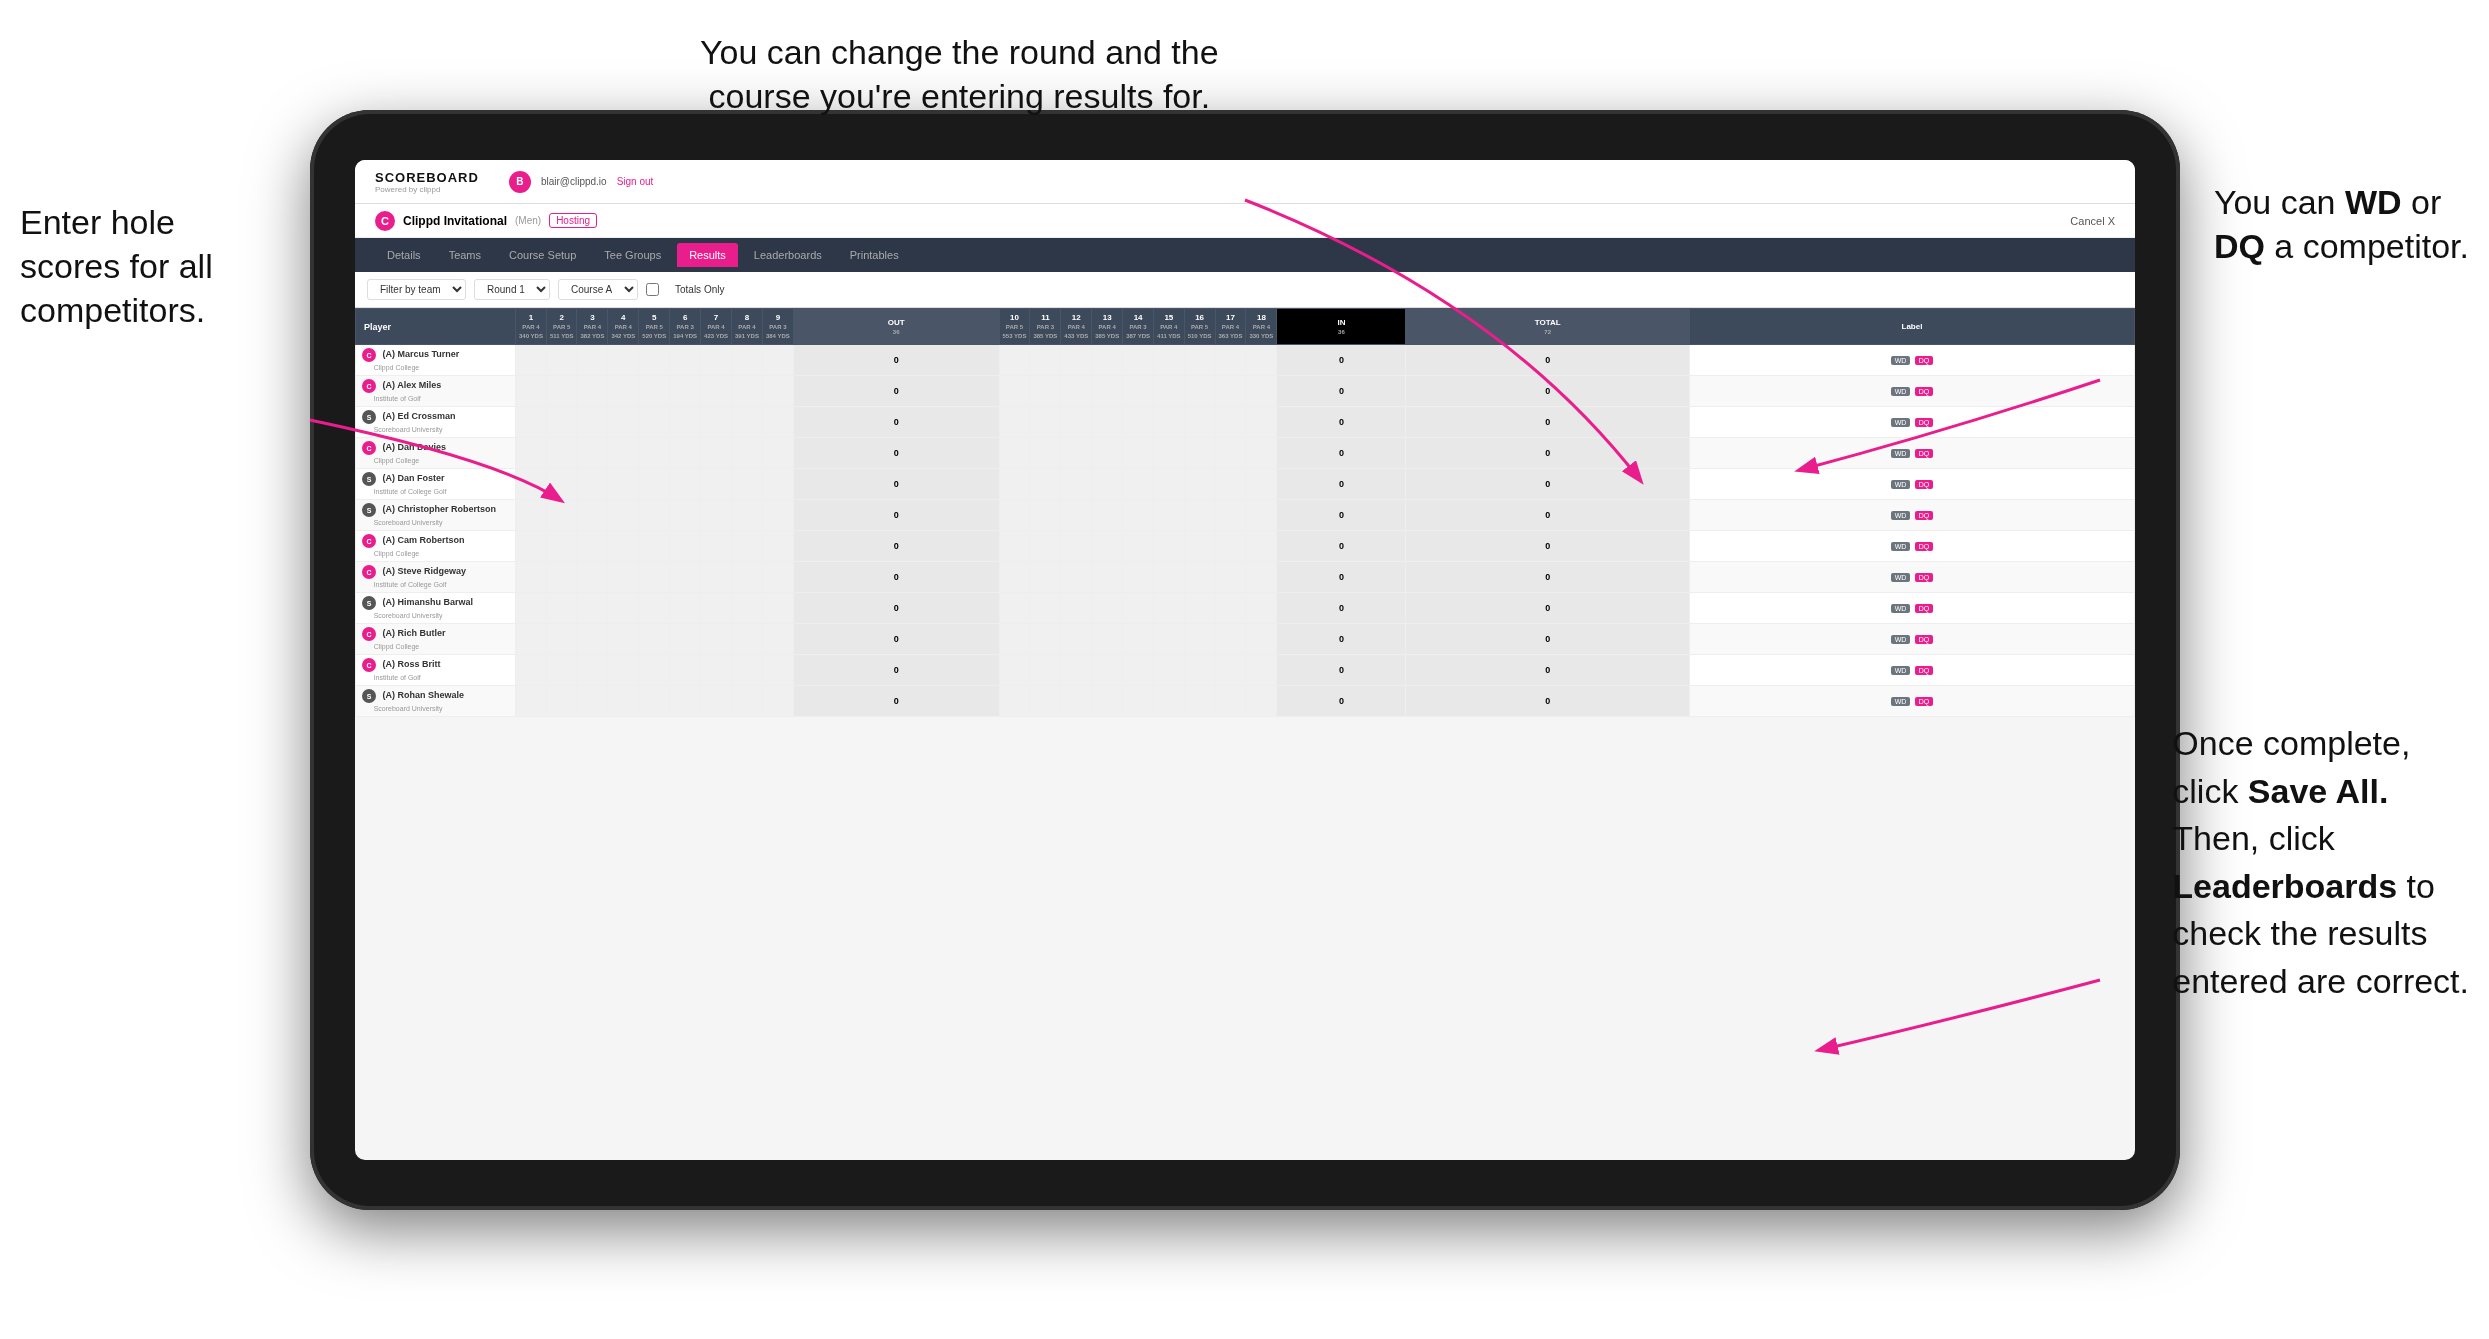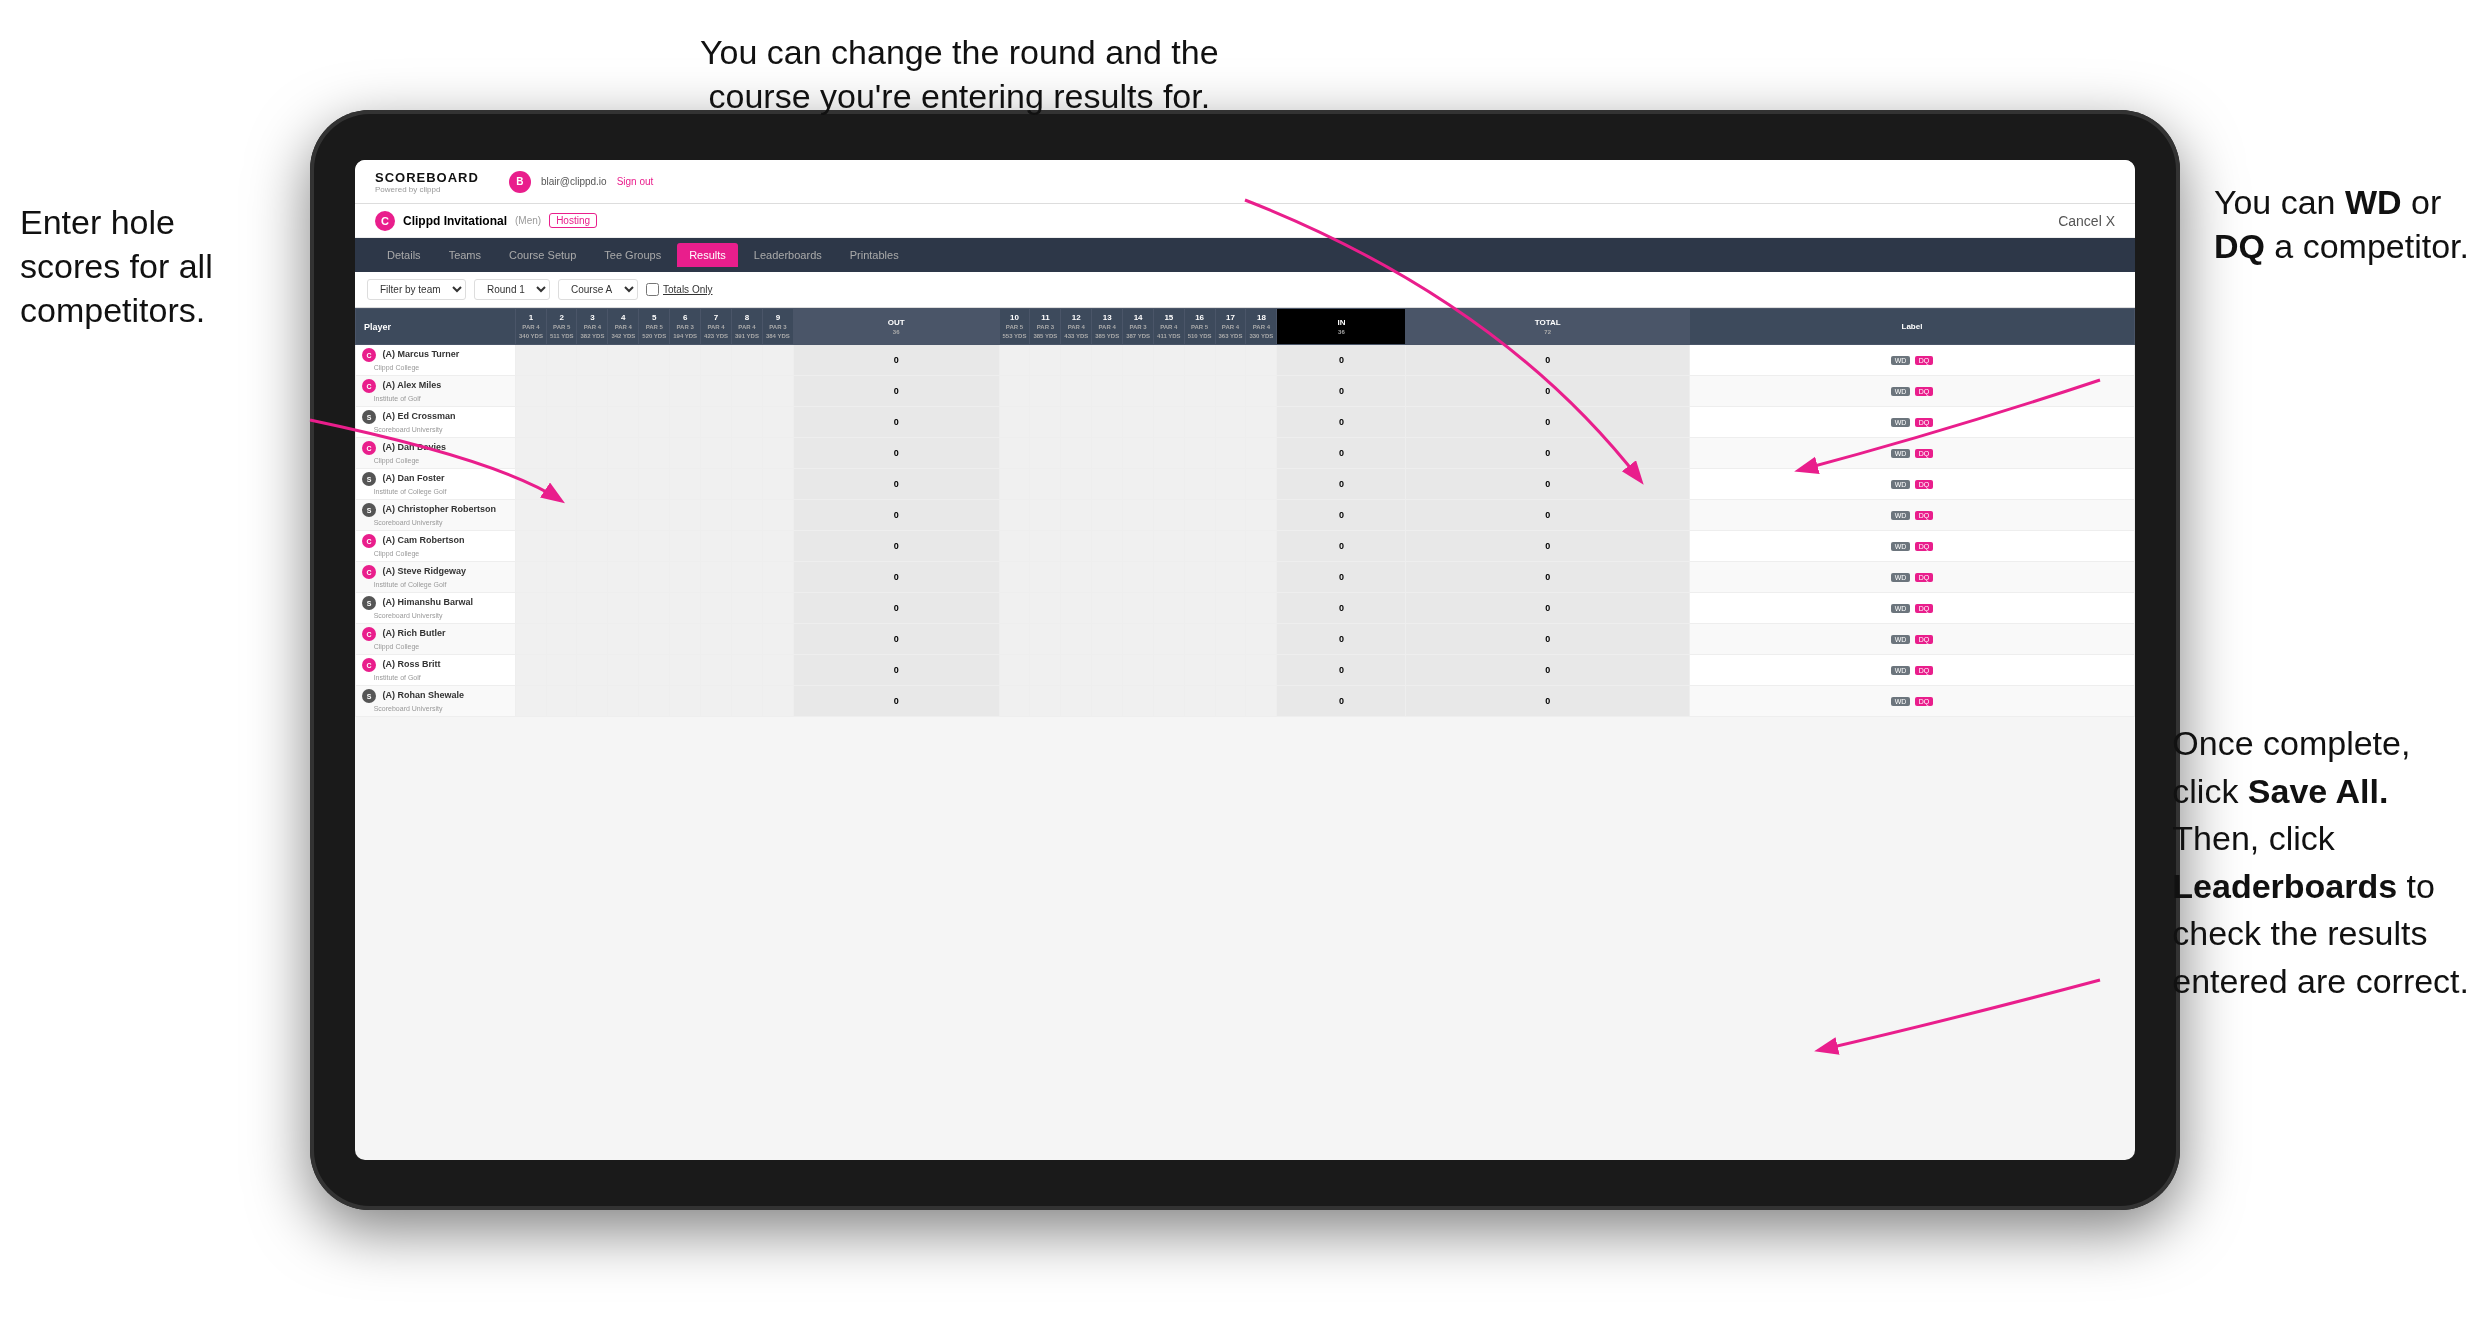--- a/index.html
+++ b/index.html
@@ -164,21 +164,21 @@
 
     .hosting-badge {
       font-size: 10px;
       color: #e91e8c;
       border: 1px solid #e91e8c;
       padding: 1px 6px;
       border-radius: 3px;
     }
 
     .cancel-btn {
-      font-size: 14px;
+      font-size: 11px;
       color: #555;
       cursor: pointer;
     }
 
     
     .sub-nav {
       background: #2d3748;
       display: flex;
       align-items: center;
       padding: 0 20px;
@@ -225,24 +225,23 @@
       padding: 3px 8px;
       font-size: 10px;
       background: #fff;
       cursor: pointer;
       color: #333;
     }
 
     .totals-only {
       display: flex;
       align-items: center;
-      gap: 4px;
+      gap: 16px;
       font-size: 10px;
       color: #333;
-      text-decoration: underline;
     }
 
     
     .score-table-container {
       flex: 1;
       overflow-y: auto;
       overflow-x: auto;
     }
 
     .score-table {

